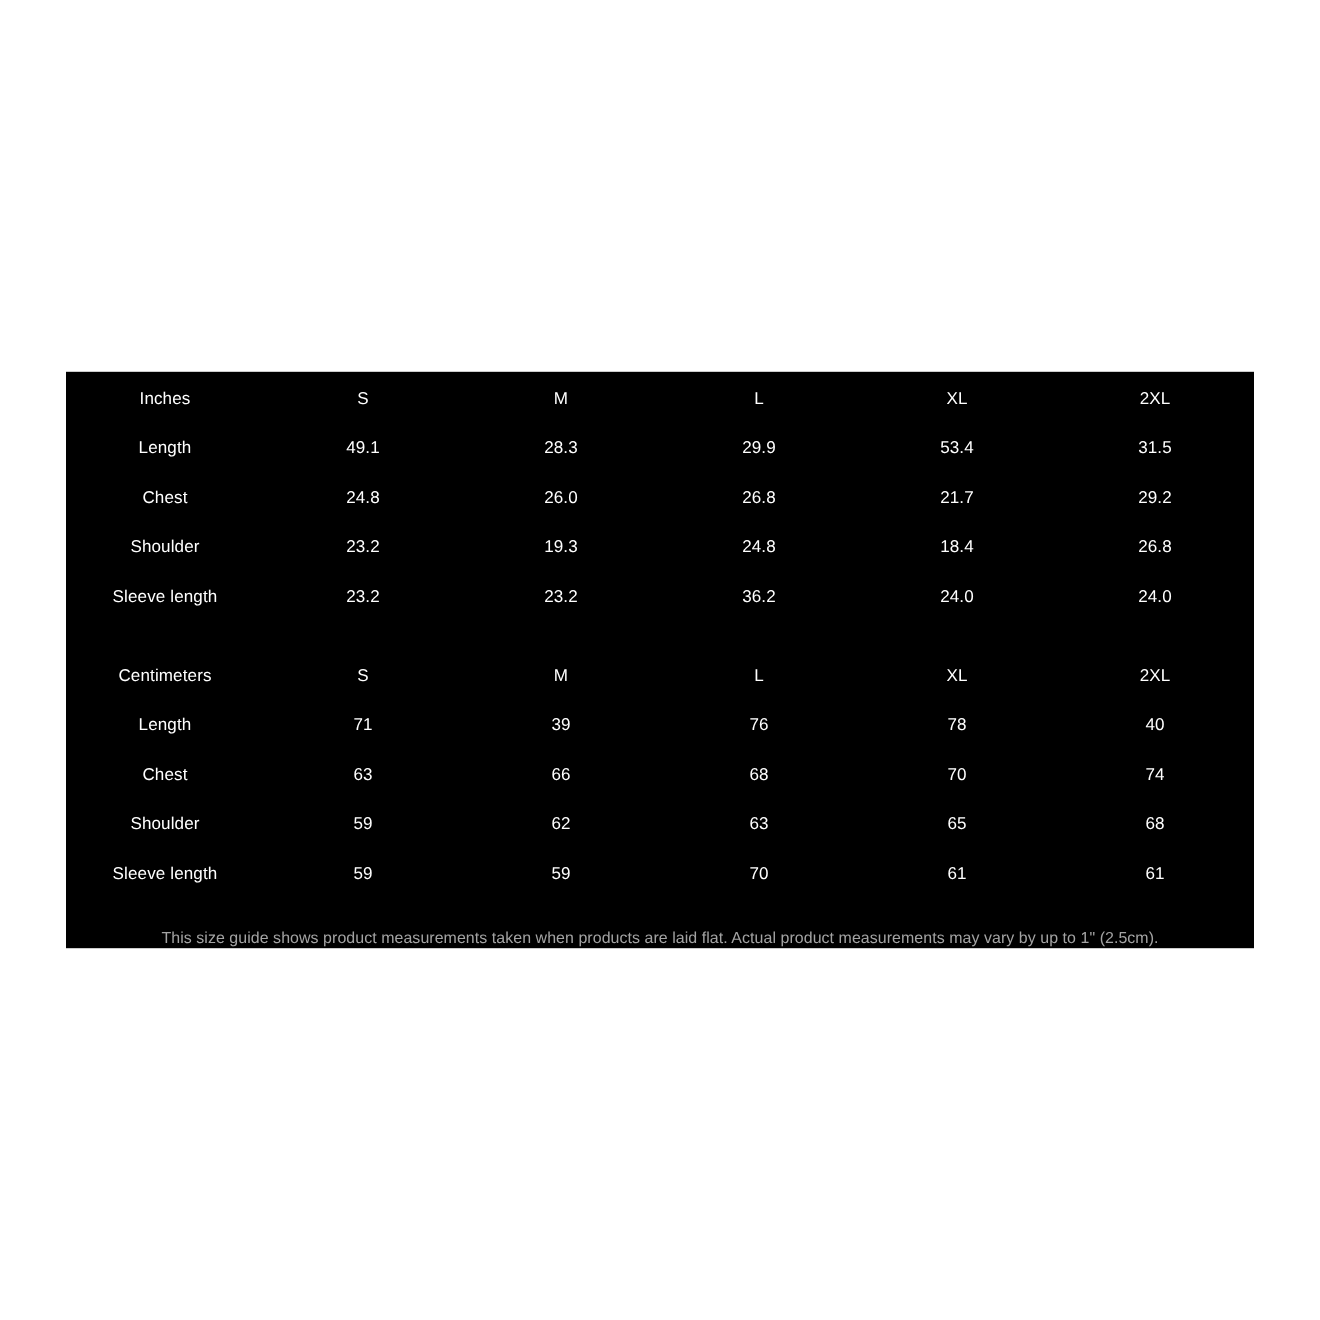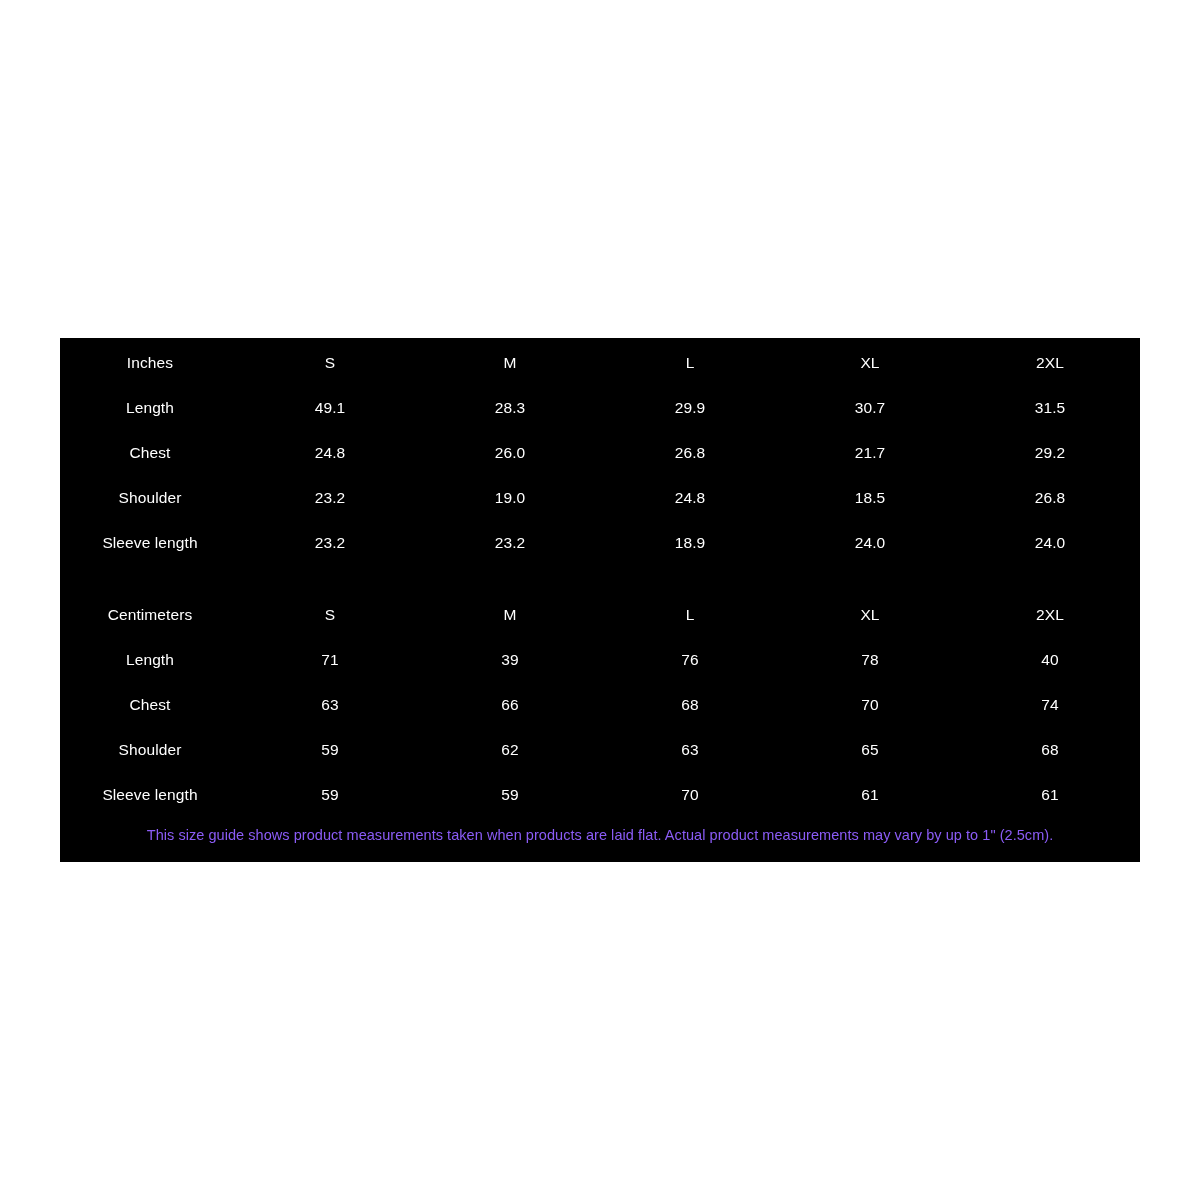--- a/index.html
+++ b/index.html
@@ -60,22 +60,22 @@
 
   tr.spacer-row td {
     height: 27px;
     line-height: 27px;
   }
 
   #footnote {
     text-align: center;
     font-size: 14.5px;
     line-height: 20px;
-    color: #8b5cf6;
-    margin-top: 8px;
+    color: #a3a3a3;
+    margin-top: 26px;
     white-space: nowrap;
     letter-spacing: 0.05px;
   }
 </style>
 </head>
 <body>
 
 <div id="size-guide-panel">
 
   <table class="size-table" id="inches-table">
@@ -96,44 +96,44 @@
         <th>XL</th>
         <th>2XL</th>
       </tr>
     </thead>
     <tbody>
       <tr>
         <td>Length</td>
         <td>49.1</td>
         <td>28.3</td>
         <td>29.9</td>
-        <td>30.7</td>
+        <td>53.4</td>
         <td>31.5</td>
       </tr>
       <tr>
         <td>Chest</td>
         <td>24.8</td>
         <td>26.0</td>
         <td>26.8</td>
         <td>21.7</td>
         <td>29.2</td>
       </tr>
       <tr>
         <td>Shoulder</td>
         <td>23.2</td>
-        <td>19.0</td>
+        <td>19.3</td>
         <td>24.8</td>
-        <td>18.5</td>
+        <td>18.4</td>
         <td>26.8</td>
       </tr>
       <tr>
         <td>Sleeve length</td>
         <td>23.2</td>
         <td>23.2</td>
-        <td>18.9</td>
+        <td>36.2</td>
         <td>24.0</td>
         <td>24.0</td>
       </tr>
       <tr class="spacer-row">
         <td></td>
         <td></td>
         <td></td>
         <td></td>
         <td></td>
         <td></td>

